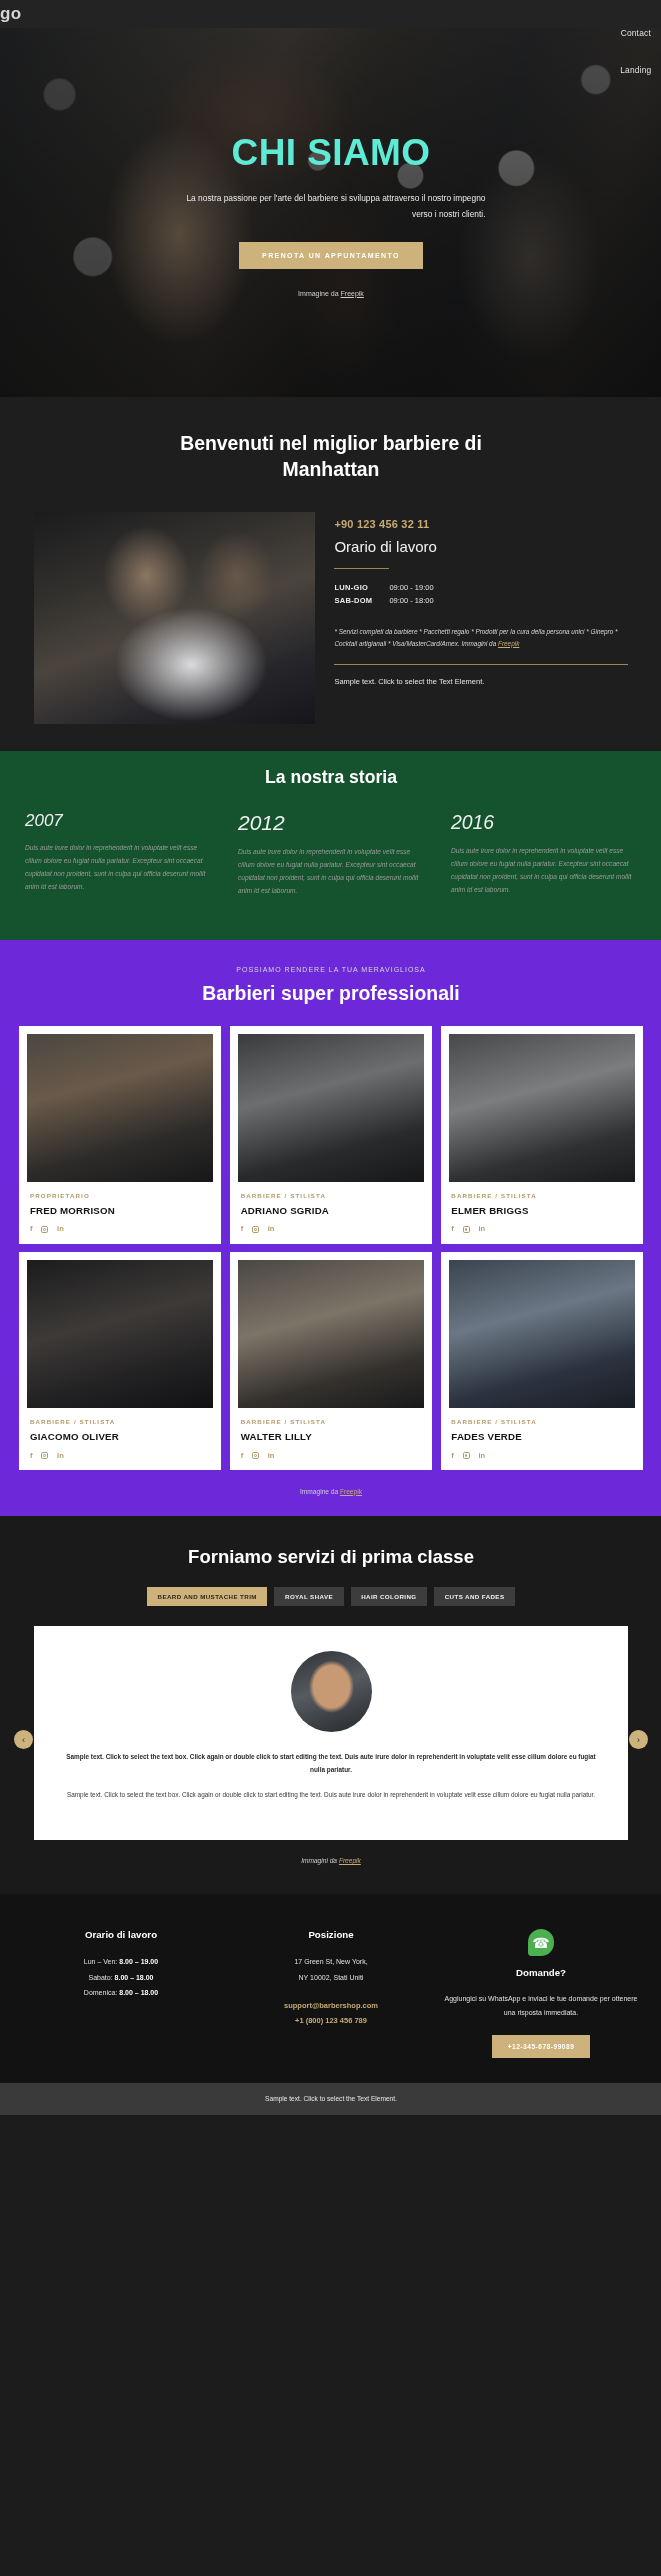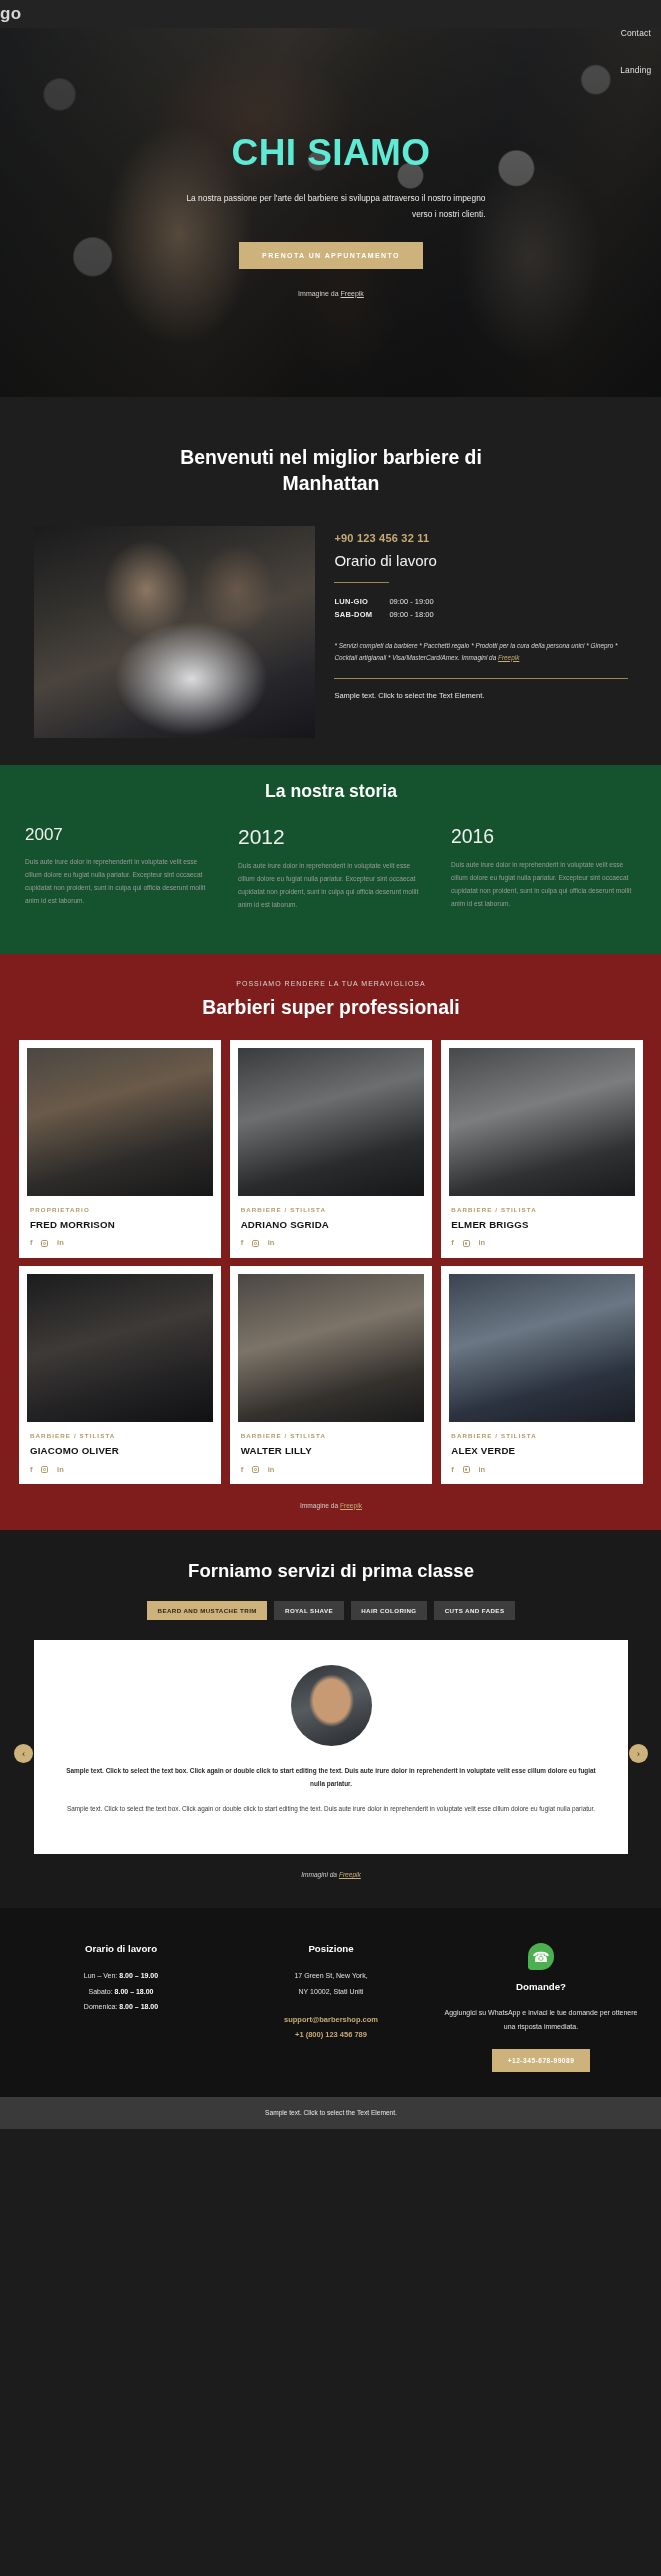--- a/index.html
+++ b/index.html
@@ -105,21 +105,21 @@
   .welcome {
     background: #1e1e1e;
     padding: 30px 0 26.5px;
   }
   .welcome-title {
     text-align: center;
     font-size: 19.4px;
     font-weight: 700;
     line-height: 1.32;
     max-width: 371px;
-    margin: 18px auto;
+    margin: 4px auto;
   }
   .welcome-row {
     display: flex;
     gap: 19.4px;
     padding: 0 34px;
     margin-top: 30px;
   }
   .welcome-photo {
     width: 281px;
     height: 212px;
@@ -159,42 +159,42 @@
   .sample-note { font-size: 7.5px; color: #e6e6e6; }
 
   
   .story { background: #14532d; padding: 16px 0 42px; position: relative; }
   .story-title {
     text-align: center;
     font-size: 17.6px;
     font-weight: 700;
     margin-bottom: 23px;
   }
-  .story-row { display: flex; gap: 27px; padding: 0 25px; }
+  .story-row { display: flex; gap: 27px; padding: 0 25px; font-style: italic; }
   .story-col { flex: 1; }
   .story-year { font-size: 17px; color: #f0f0f0; font-weight: 400; margin-bottom: 11.5px; }
   .story-col:nth-child(2) .story-year { font-size: 21px; }
   .story-col:nth-child(3) .story-year { font-size: 19.4px; }
   .story-text { font-size: 6.6px; line-height: 1.95; color: #9b9b9b; }
   .carousel-arrow {
     position: absolute;
     top: 979px;
     width: 19.4px; height: 19.4px;
     border-radius: 50%;
     background: #cdb37b;
     color: #3a3024;
     display: flex; align-items: center; justify-content: center;
     font-size: 9.7px;
     z-index: 12;
   }
   .arrow-left { left: 14px; }
   .arrow-right { right: 14px; }
 
   
-  .barbers { background: #7f1d1d; padding: 26.5px 0 21px; }
+  .barbers { background: #6d28d9; padding: 26.5px 0 21px; }
   .eyebrow {
     text-align: center;
     font-size: 7px;
     letter-spacing: 1px;
     color: #d8d8d8;
   }
   .barbers-title {
     text-align: center;
     font-size: 19.4px;
     font-weight: 700;
@@ -483,21 +483,21 @@
             </span>
           <span class="ico">in</span>
         </div>
       </div>
     </div>
 
     <div class="barber-card">
       <div class="barber-photo b6"></div>
       <div class="barber-body">
         <div class="barber-role">BARBIERE / STILISTA</div>
-        <div class="barber-name">ALEX VERDE</div>
+        <div class="barber-name">FADES VERDE</div>
         <div class="socials">
           <span class="ico">f</span>
           <span class="ico-ig">
               <i></i>
             </span>
           <span class="ico">in</span>
         </div>
       </div>
     </div>
 

